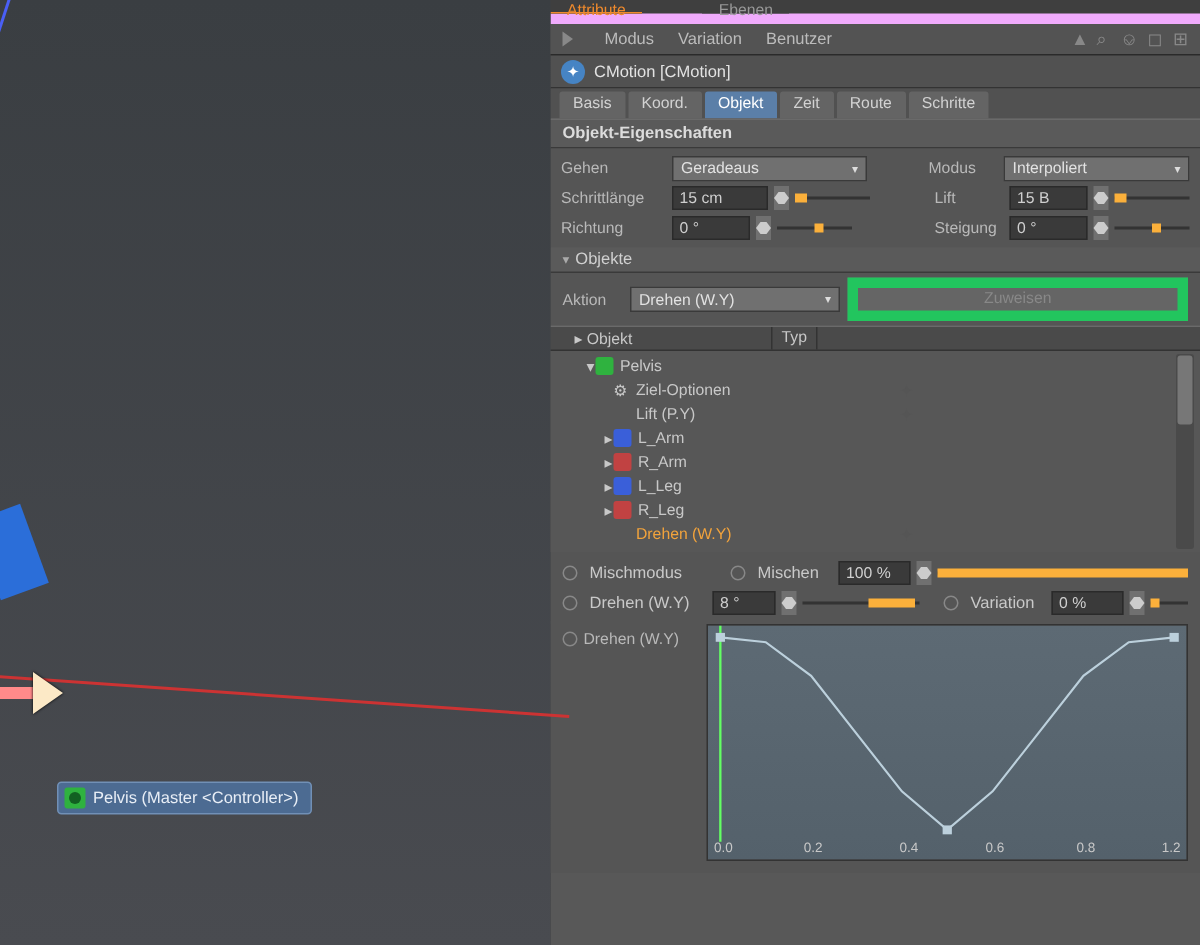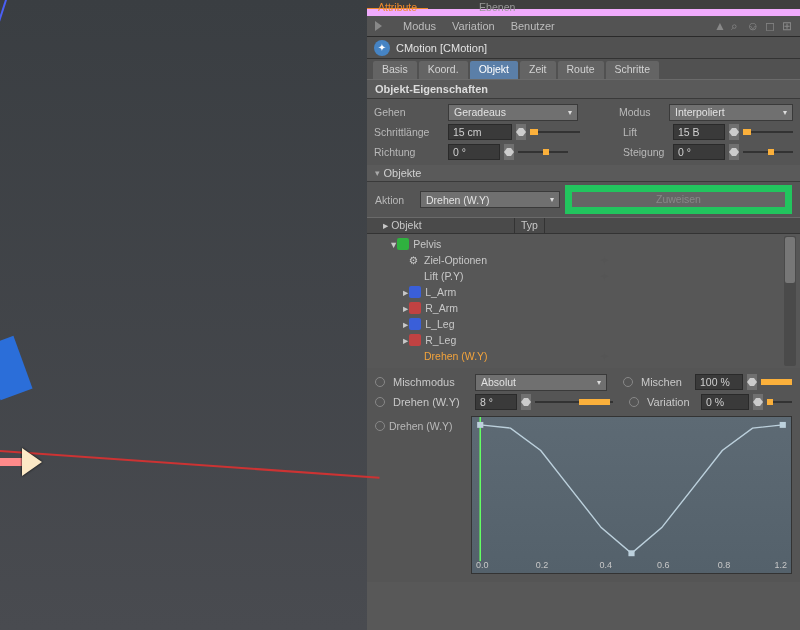--- a/index.html
+++ b/index.html
@@ -82,20 +82,24 @@
 svg.curve{position:absolute;left:0;top:0;width:100%;height:100%;}
 </style>
 </head>
 <body>
 
 <div class="viewport">
   <div class="axis-blue"></div>
   <div class="blue-obj"></div>
   <div class="axis-red"></div>
   <div class="arrow"></div>
+  <div class="tooltip">
+    <span class="ch"></span>
+    <span>Pelvis (Master &lt;Controller&gt;)</span>
+  </div>
 </div>
 
 <div class="panel">
 
   <div class="top-tabs">
     <div class="top-tab active">Attribute</div>
     <div class="top-tab">Ebenen</div>
   </div>
 
   <div class="menubar">
@@ -233,23 +237,20 @@
     <div class="scrollbar">
         <div class="thumb"></div>
       </div>
   </div>
 
 
   <div class="pelvis-props">
     <div class="prow">
       <span class="radio"></span>
       <span style="flex:0 0 78px">Mischmodus</span>
-      <div class="dropdown" style="flex:0 0 132px">
-          <span>Absolut</span>
-        </div>
       <span style="width:8px"></span>
       <span class="radio"></span>
       <span style="flex:0 0 50px">Mischen</span>
       <input class="pinput" style="width: 48px;" value="100 %">
       <span class="spinner"></span>
       <div class="slider" style="flex:1">
           <div class="track">
             <div class="fill" style="width:100%"></div>
           </div>
         </div>

